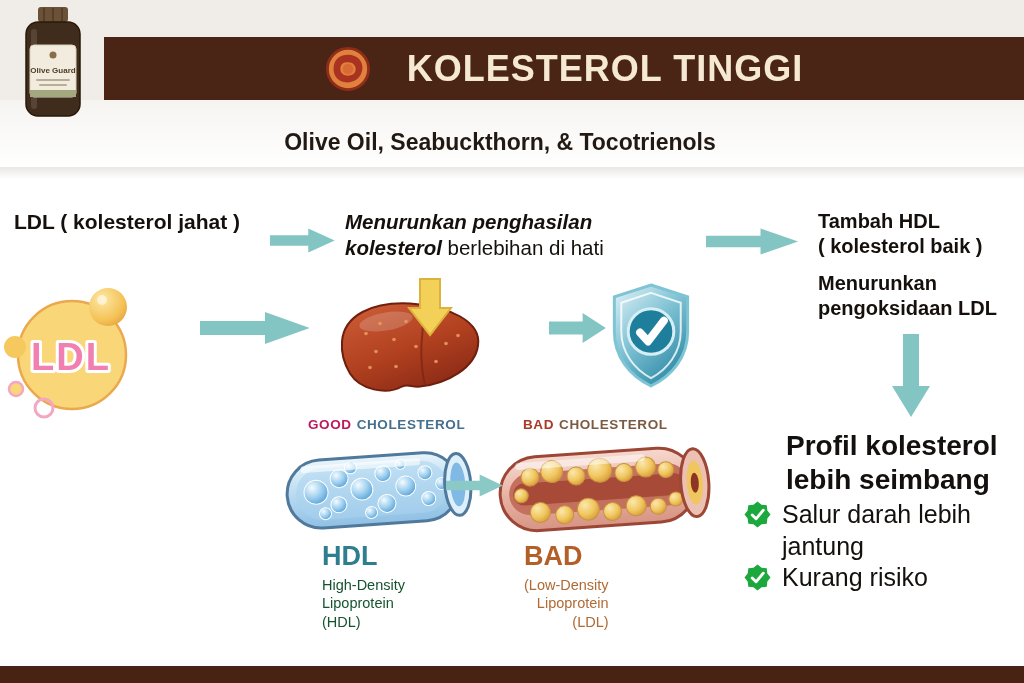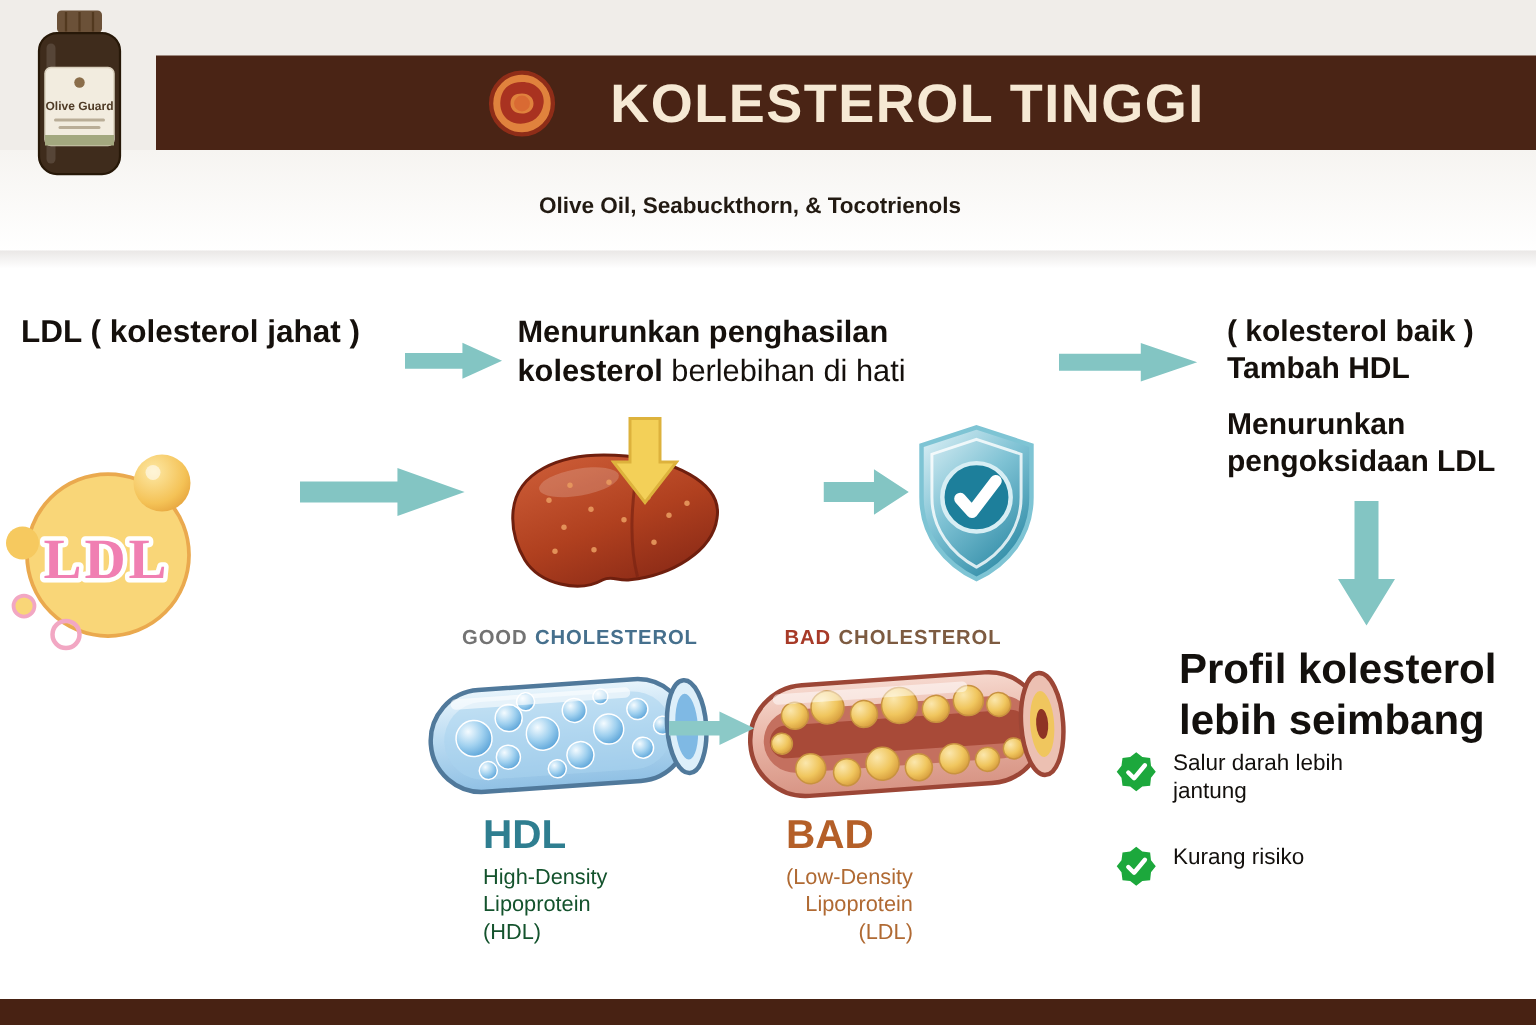--- a/index.html
+++ b/index.html
@@ -15,51 +15,51 @@
   .header-bar { position:absolute; top:37px; left:104px; right:0; height:63px; background:#4a2415;
                 display:flex; align-items:center; justify-content:center; gap:36px; }
   .header-icon { width:46px; height:46px; flex:0 0 auto; }
   .header-icon svg { display:block; width:100%; height:100%; }
   .header-title { font-size:36px; font-weight:700; color:#f6e9d4; letter-spacing:1px; white-space:nowrap; }
 
   .product { position:absolute; top:5px; left:6px; width:94px; height:116px; }
   .product svg { display:block; width:100%; height:100%; }
 
   .subtitle { position:absolute; top:129px; left:0; width:1000px; text-align:center;
-              font-size:15px; font-weight:700; color:#221a12; }
+              font-size:23px; font-weight:700; color:#221a12; }
 
   .t { position:absolute; color:#15100c; font-weight:700; }
   .t span { display:block; }
   .t-ldl    { left:14px;  top:209px; font-size:21px;   line-height:1.22; }
   .t-reduce { left:345px; top:209px; width:312px; font-size:20.5px; font-weight:400; line-height:1.25; color:#15100c; position:absolute; }
-  .t-reduce .em { font-weight:700; }
+  .t-reduce .em { font-weight:700; font-style:italic; }
   .t-addhdl { left:818px; top:209px; font-size:20px; line-height:1.25; }
   .t-oxid   { left:818px; top:271px; font-size:20px; line-height:1.25; }
 
   .arrow { position:absolute; }
   .arrow svg { display:block; width:100%; height:100%; }
   .arrow-1    { left:270px; top:227px; width:66px;  height:27px; }
   .arrow-2    { left:706px; top:227px; width:94px;  height:29px; }
   .arrow-3    { left:200px; top:310px; width:112px; height:36px; }
   .arrow-4    { left:549px; top:311px; width:58px;  height:34px; }
   .arrow-small{ left:446px; top:473px; width:58px;  height:25px; z-index:5; }
   .arrow-down { left:891px; top:334px; width:40px;  height:84px; }
 
   .illust { position:absolute; }
   .illust svg { display:block; width:100%; height:100%; }
-  .ldl-illust   { left:4px;   top:296px; width:144px; height:138px;font-family:Liberation Serif, serif; }
+  .ldl-illust   { left:4px;   top:281px; width:144px; height:138px; }
   .liver        { left:336px; top:291px; width:150px; height:113px; }
   .yellow-arrow { left:407px; top:277px; width:46px;  height:60px; z-index:4; }
   .shield       { left:607px; top:282px; width:88px;  height:107px; }
   .vessel-good  { left:282px; top:430px; width:192px; height:120px; transform:rotate(-4deg); }
   .vessel-bad   { left:495px; top:428px; width:218px; height:122px; transform:rotate(-4deg); }
 
   .lbl { position:absolute; font-size:13.5px; font-weight:700; letter-spacing:.6px; white-space:nowrap; }
   .lbl-good { left:308px; top:417px; }
-  .lbl-good .w1 { color:#737373; }
+  .lbl-good .w1 { color:#be185d; }
   .lbl-good .w2 { color:#46708d; margin-left:5px; }
   .lbl-bad  { left:523px; top:417px; }
   .lbl-bad .w1 { color:#a73a28; }
   .lbl-bad .w2 { color:#7d5b41; margin-left:5px; }
 
   .lipo { position:absolute; }
   .lipo .big { font-size:27px; font-weight:700; }
   .lipo .small { font-size:14.5px; line-height:1.26; margin-top:4px; }
   .lipo .small span { display:block; }
   .hdl-block { left:322px; top:541px; }
@@ -70,21 +70,21 @@
   .bad-block .small { color:#b06a33;text-align:right; }
 
   .outcome-title { position:absolute; left:786px; top:429px; font-size:28px; font-weight:700;
                    line-height:1.2; color:#13100d; }
   .outcome-title span { display:block; }
   .bullet { position:absolute; left:744px; display:flex; gap:11px; align-items:flex-start; }
   .bullet-1 { top:499px; }
   .bullet-2 { top:562px; }
   .check-badge { width:27px; height:27px; flex:0 0 auto; margin-top:2px; }
   .check-badge svg { display:block; width:100%; height:100%; }
-  .bullet .txt { font-size:15px; line-height:1.27; color:#13100d; }
+  .bullet .txt { font-size:25px; line-height:1.27; color:#13100d; }
   .bullet .txt span { display:block; }
 
   .footer-bar { position:absolute; left:0; right:0; bottom:0; height:17px; background:#482213; }
 </style>
 </head>
 <body>
 
 <div class="page">
 
   <div class="band-top"></div>
@@ -123,22 +123,22 @@
 
   <div class="subtitle">Olive Oil, Seabuckthorn, &amp; Tocotrienols</div>
 
   <div class="t t-ldl">
     <span>LDL ( kolesterol jahat )</span>
   </div>
 
   <div class="t-reduce"><span class="em" style="display:inline">Menurunkan penghasilan kolesterol</span><span style="display:inline"> berlebihan di hati</span></div>
 
   <div class="t t-addhdl">
+    <span>Tambah HDL</span>
     <span>( kolesterol baik )</span>
-    <span>Tambah HDL</span>
   </div>
 
   <div class="t t-oxid">
     <span>Menurunkan</span>
     <span>pengoksidaan LDL</span>
   </div>
 
   <div class="arrow arrow-1">
     <svg viewBox="0 0 100 36" preserveAspectRatio="none">
         <path d="M0,11 H58 V2 L98,18 L58,34 V25 H0 Z" fill="#83c5c3"></path>

